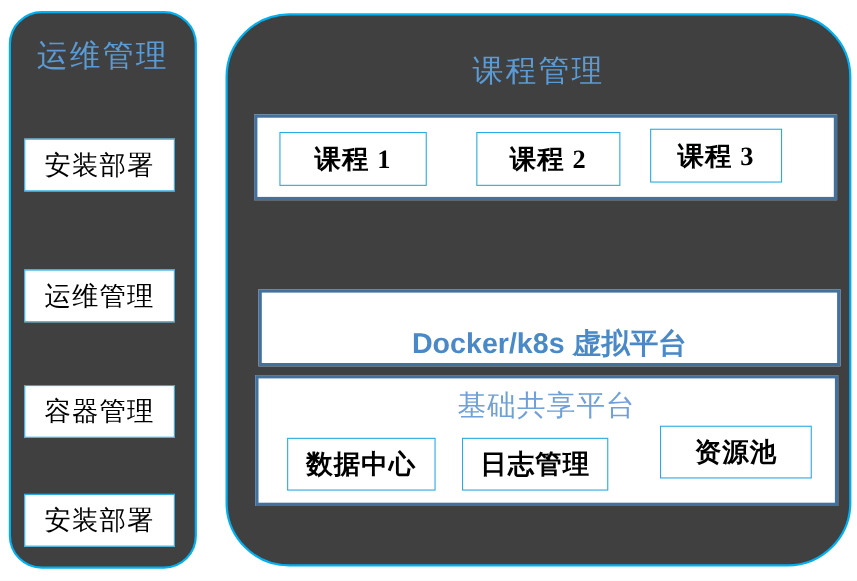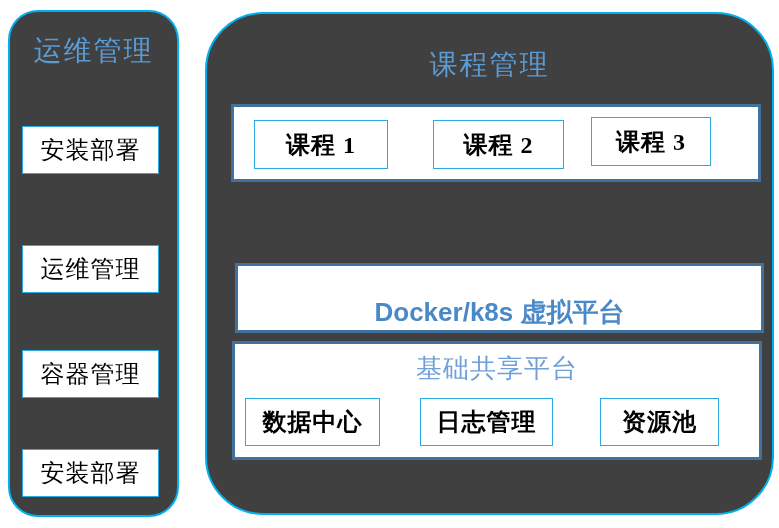--- a/index.html
+++ b/index.html
@@ -113,19 +113,19 @@
       <div class="item" style="left:199px; top:13px; width:131px">课程 2</div>
       <div class="item" style="left:357px; top:10px; width:120px">课程 3</div>
     </div>
 
     <div class="group docker-bar">
       <span class="docker-text">Docker/k8s 虚拟平台</span>
     </div>
 
     <div class="group base-group">
       <div class="base-title">基础共享平台</div>
-      <div class="item" style="left:10px;  top:54px; width:135px; height:48px">数据中心</div>
+      <div class="item" style="left:26px;  top:54px; width:135px; height:48px">数据中心</div>
       <div class="item" style="left:185px; top:54px; width:133px; height:48px">日志管理</div>
-      <div class="item" style="left:365px; top:54px; width:119px; height:48px">资源池</div>
+      <div class="item" style="left:365px; top:43px; width:138px; height:48px">资源池</div>
     </div>
   </div>
 
 </div>
 
 </body></html>

